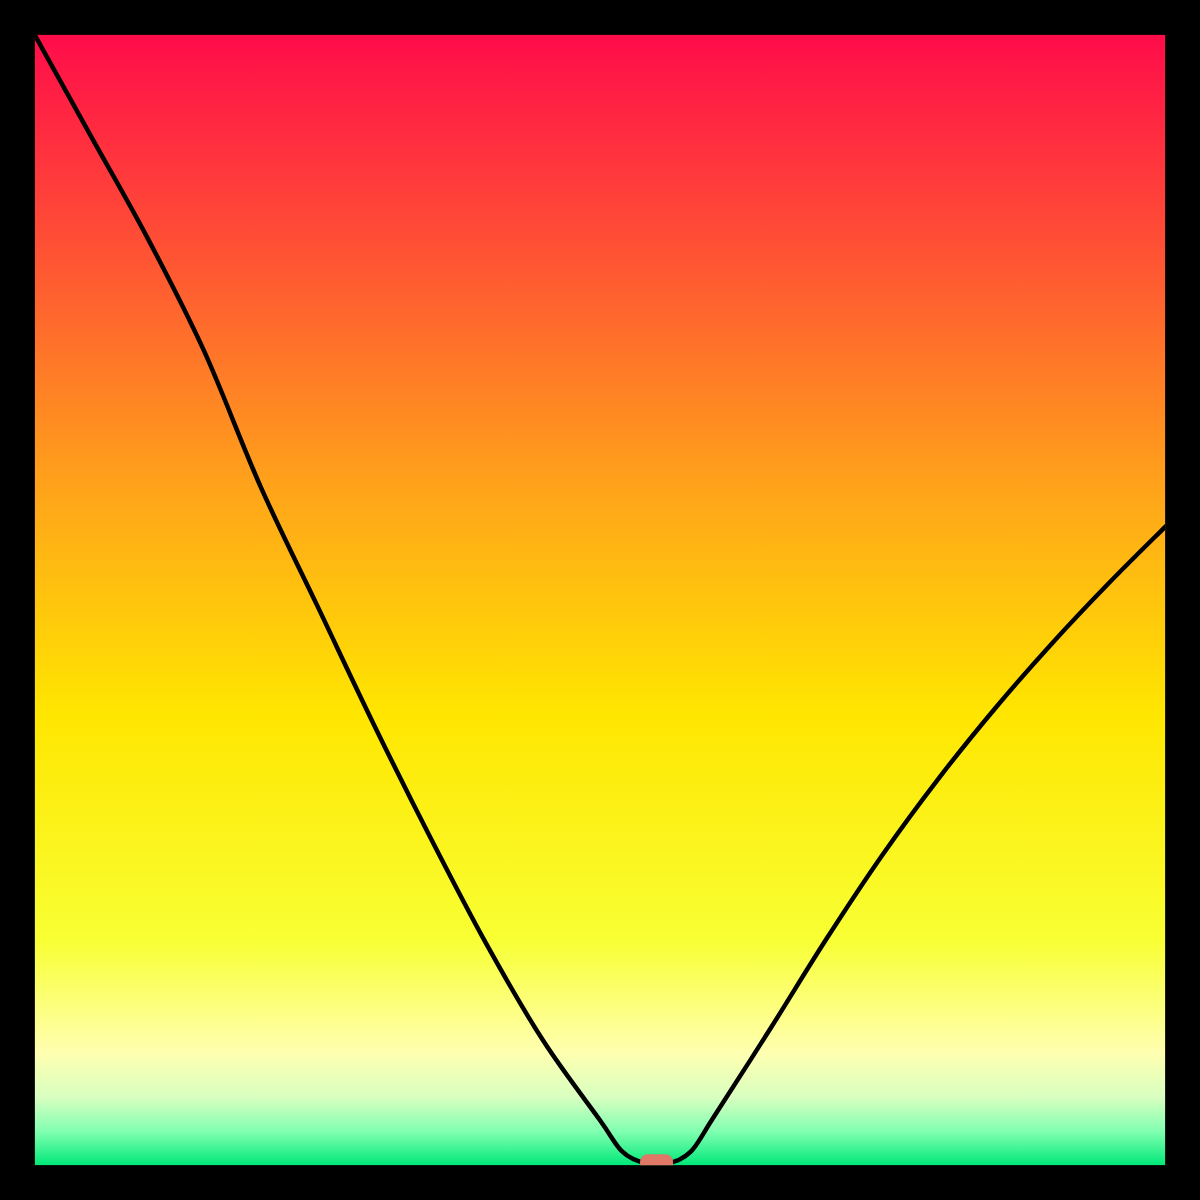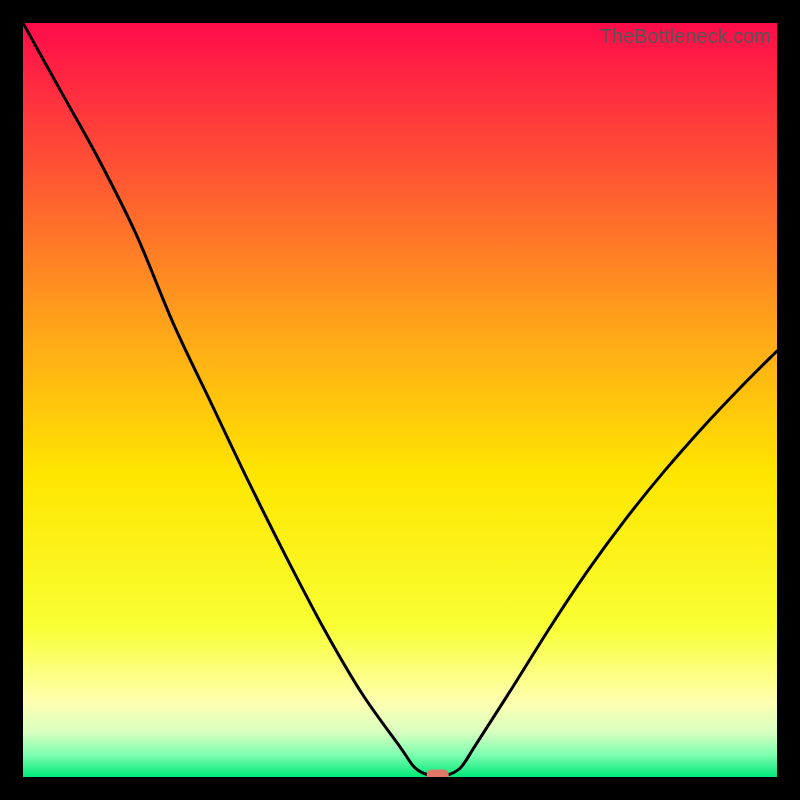--- a/index.html
+++ b/index.html
@@ -35,21 +35,20 @@
   }
   svg {
     display: block;
   }
 </style>
 </head>
 <body>
 
 <div class="frame">
   <div class="plot">
-    <div class="watermark">TheBottleneck.com</div>
     <svg id="chart-svg" width="754" height="754" viewBox="0 0 754 754">
       <defs>
         <linearGradient id="bg-grad" x1="0" y1="0" x2="0" y2="1">
             <stop offset="0%" stop-color="#ff0c4a"></stop>
             <stop offset="20%" stop-color="#ff5533"></stop>
             <stop offset="40%" stop-color="#ffa31a"></stop>
             <stop offset="60%" stop-color="#ffe600"></stop>
             <stop offset="80%" stop-color="#f8ff33"></stop>
             <stop offset="90%" stop-color="#ffffb0"></stop>
             <stop offset="94%" stop-color="#d8ffc0"></stop>

